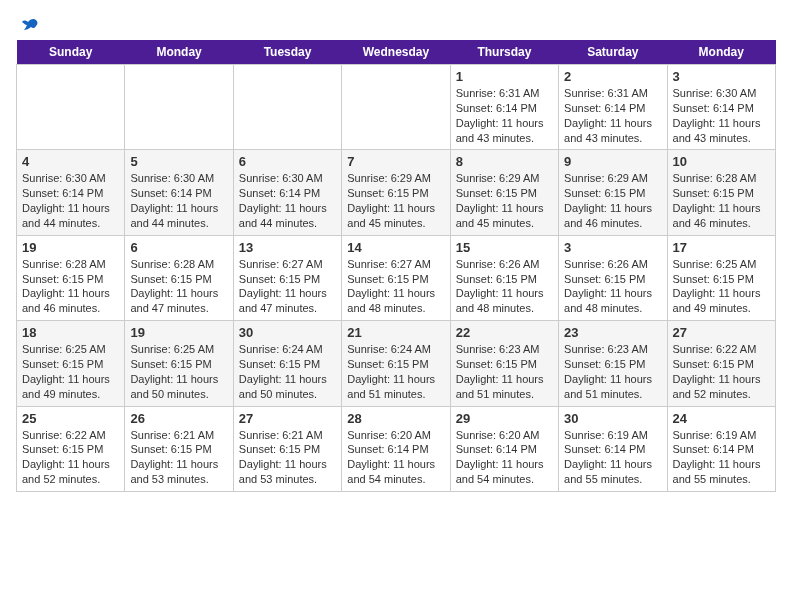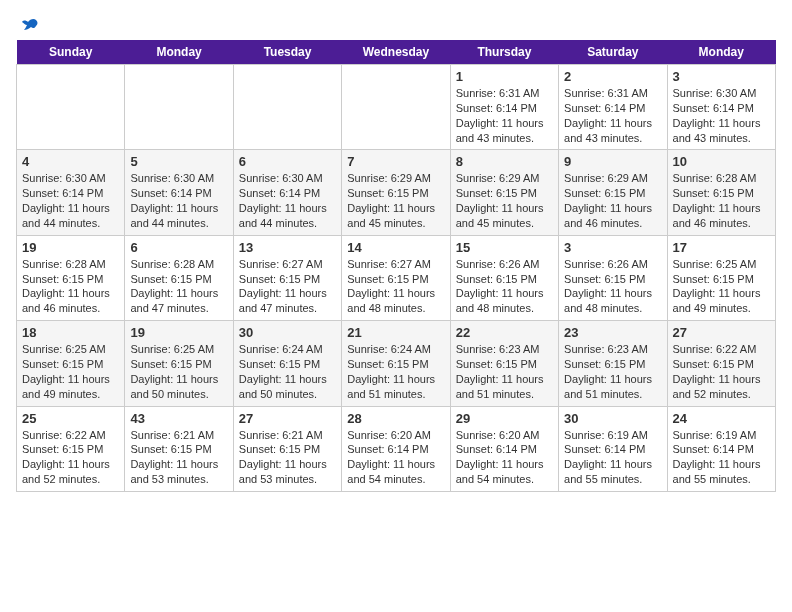--- a/index.html
+++ b/index.html
@@ -226,21 +226,21 @@
           <div class="day-number">27</div>
           <div class="day-info">Sunrise: 6:22 AM<br>Sunset: 6:15 PM<br>Daylight: 11 hours<br>and 52 minutes.</div>
         </td>
       </tr>
       <tr>
         <td>
           <div class="day-number">25</div>
           <div class="day-info">Sunrise: 6:22 AM<br>Sunset: 6:15 PM<br>Daylight: 11 hours<br>and 52 minutes.</div>
         </td>
         <td>
-          <div class="day-number">43</div>
+          <div class="day-number">26</div>
           <div class="day-info">Sunrise: 6:21 AM<br>Sunset: 6:15 PM<br>Daylight: 11 hours<br>and 53 minutes.</div>
         </td>
         <td>
           <div class="day-number">27</div>
           <div class="day-info">Sunrise: 6:21 AM<br>Sunset: 6:15 PM<br>Daylight: 11 hours<br>and 53 minutes.</div>
         </td>
         <td>
           <div class="day-number">28</div>
           <div class="day-info">Sunrise: 6:20 AM<br>Sunset: 6:14 PM<br>Daylight: 11 hours<br>and 54 minutes.</div>
         </td>

